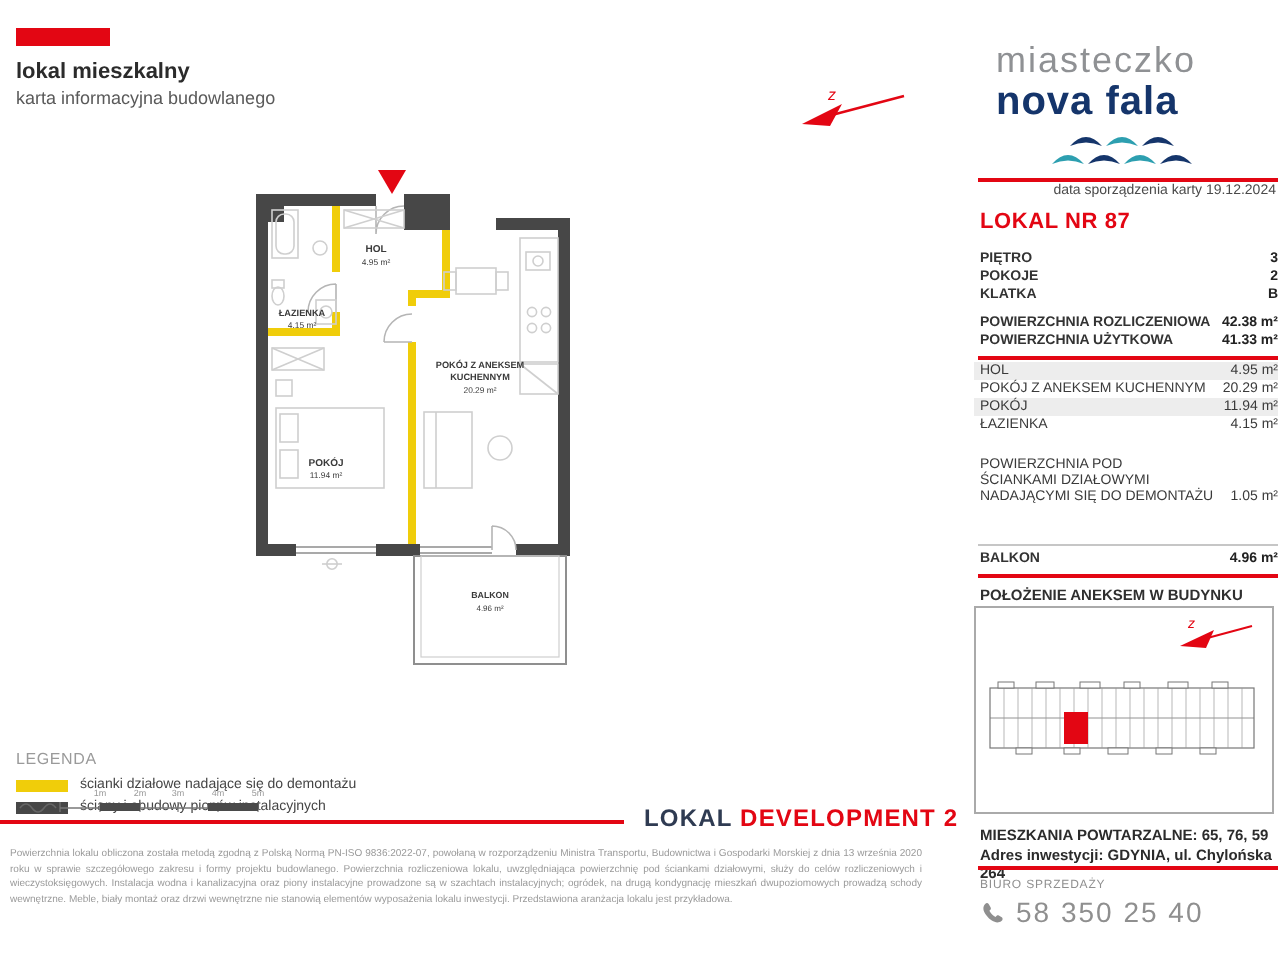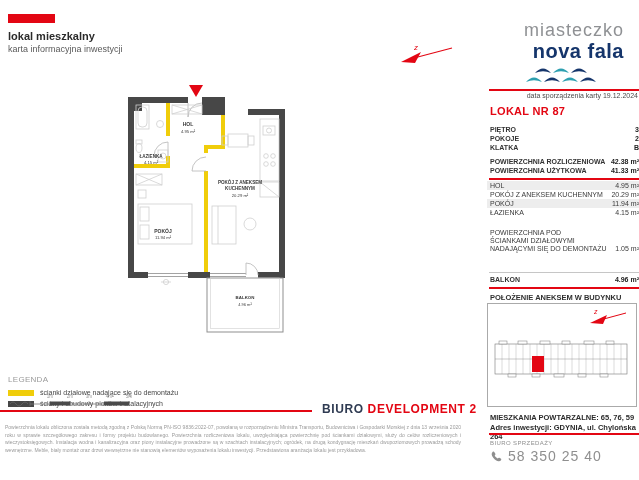--- a/index.html
+++ b/index.html
@@ -4,21 +4,21 @@
 <style>
   html,body{margin:0;padding:0;background:#e8e8e8;}
   .page{position:relative;width:639px;height:480px;background:#ffffff;overflow:hidden;
         font-family:"Liberation Sans",sans-serif;color:#3a3a3a;}
   
   .hdr{position:absolute;left:8px;top:14px;}
   .red-bar{width:47px;height:9px;background:#e30613;margin-bottom:7px;}
   .doc-title{font-size:11px;font-weight:bold;color:#2b2b2b;}
   .doc-sub{font-size:9px;color:#5a5a5a;margin-top:2px;}
   
-  .logo{position:absolute;left:498px;top:20px;width:126px;text-align:right;}
+  .logo{position:absolute;left:498px;top:20px;width:126px;text-align:left;}
   .logo-top{font-size:18px;color:#8f9194;letter-spacing:1px;}
   .logo-bottom{font-size:20px;color:#15356b;font-weight:bold;letter-spacing:.5px;margin-top:-1px;}
   .logo-waves{margin-top:2px;}
   
   .north-main{position:absolute;left:398px;top:40px;}
   
   .plan{position:absolute;left:100px;top:78px;}
   
   .legend{position:absolute;left:8px;top:347px;}
   .legend-title{font-size:8px;color:#9a9a9a;margin-bottom:5px;letter-spacing:.3px;margin-top:28px;}
@@ -58,21 +58,21 @@
   .phone-num{font-size:14px;color:#8f8f8f;letter-spacing:1px;margin-left:5px;}
 </style>
 </head>
 <body>
 
 <div class="page">
 
   <div class="hdr">
     <div class="red-bar"></div>
     <div class="doc-title">lokal mieszkalny</div>
-    <div class="doc-sub">karta informacyjna inwestycji</div>
+    <div class="doc-sub">karta informacyjna budowlanego</div>
   </div>
 
   <div class="logo">
     <div class="logo-top">miasteczko</div>
     <div class="logo-bottom">nova fala</div>
     <svg class="logo-waves" width="126" height="22" viewBox="0 0 126 22">
       <path d="M37,8 Q45,-1 53,8 Q45,4.5 37,8 Z" fill="#15356b"></path>
       <path d="M55,8 Q63,-1 71,8 Q63,4.5 55,8 Z" fill="#2d9fb0"></path>
       <path d="M73,8 Q81,-1 89,8 Q81,4.5 73,8 Z" fill="#15356b"></path>
       <path d="M28,17 Q36,8 44,17 Q36,13.5 28,17 Z" fill="#2d9fb0"></path>
@@ -216,21 +216,21 @@
       <text x="42" y="6">1m</text>
       <text x="62" y="6">2m</text>
       <text x="81" y="6">3m</text>
       <text x="101" y="6">4m</text>
       <text x="121" y="6">5m</text>
     </g>
   </svg>
 
   <div class="footer-line"></div>
   <div class="footer-brand">
-    <span class="b-dark">BIURO</span>
+    <span class="b-dark">LOKAL</span>
     <span class="b-red">DEVELOPMENT 2</span>
   </div>
   <p class="disclaimer">Powierzchnia lokalu obliczona została metodą zgodną z Polską Normą PN-ISO 9836:2022-07, powołaną w rozporządzeniu Ministra Transportu, Budownictwa i Gospodarki Morskiej z dnia 13 września 2020 roku w sprawie szczegółowego zakresu i formy projektu budowlanego. Powierzchnia rozliczeniowa lokalu, uwzględniająca powierzchnię pod ściankami działowymi, służy do celów rozliczeniowych i wieczystoksięgowych. Instalacja wodna i kanalizacyjna oraz piony instalacyjne prowadzone są w szachtach instalacyjnych; ogródek, na drugą kondygnację mieszkań dwupoziomowych prowadzą schody wewnętrzne. Meble, biały montaż oraz drzwi wewnętrzne nie stanowią elementów wyposażenia lokalu inwestycji. Przedstawiona aranżacja lokalu jest przykładowa.</p>
 
   <div class="panel">
     <div class="rline" style="top:3px"></div>
     <div class="p-date">data sporządzenia karty 19.12.2024</div>
     <div class="p-title">LOKAL NR 87</div>
 
     <div class="kv" style="top:39px">

